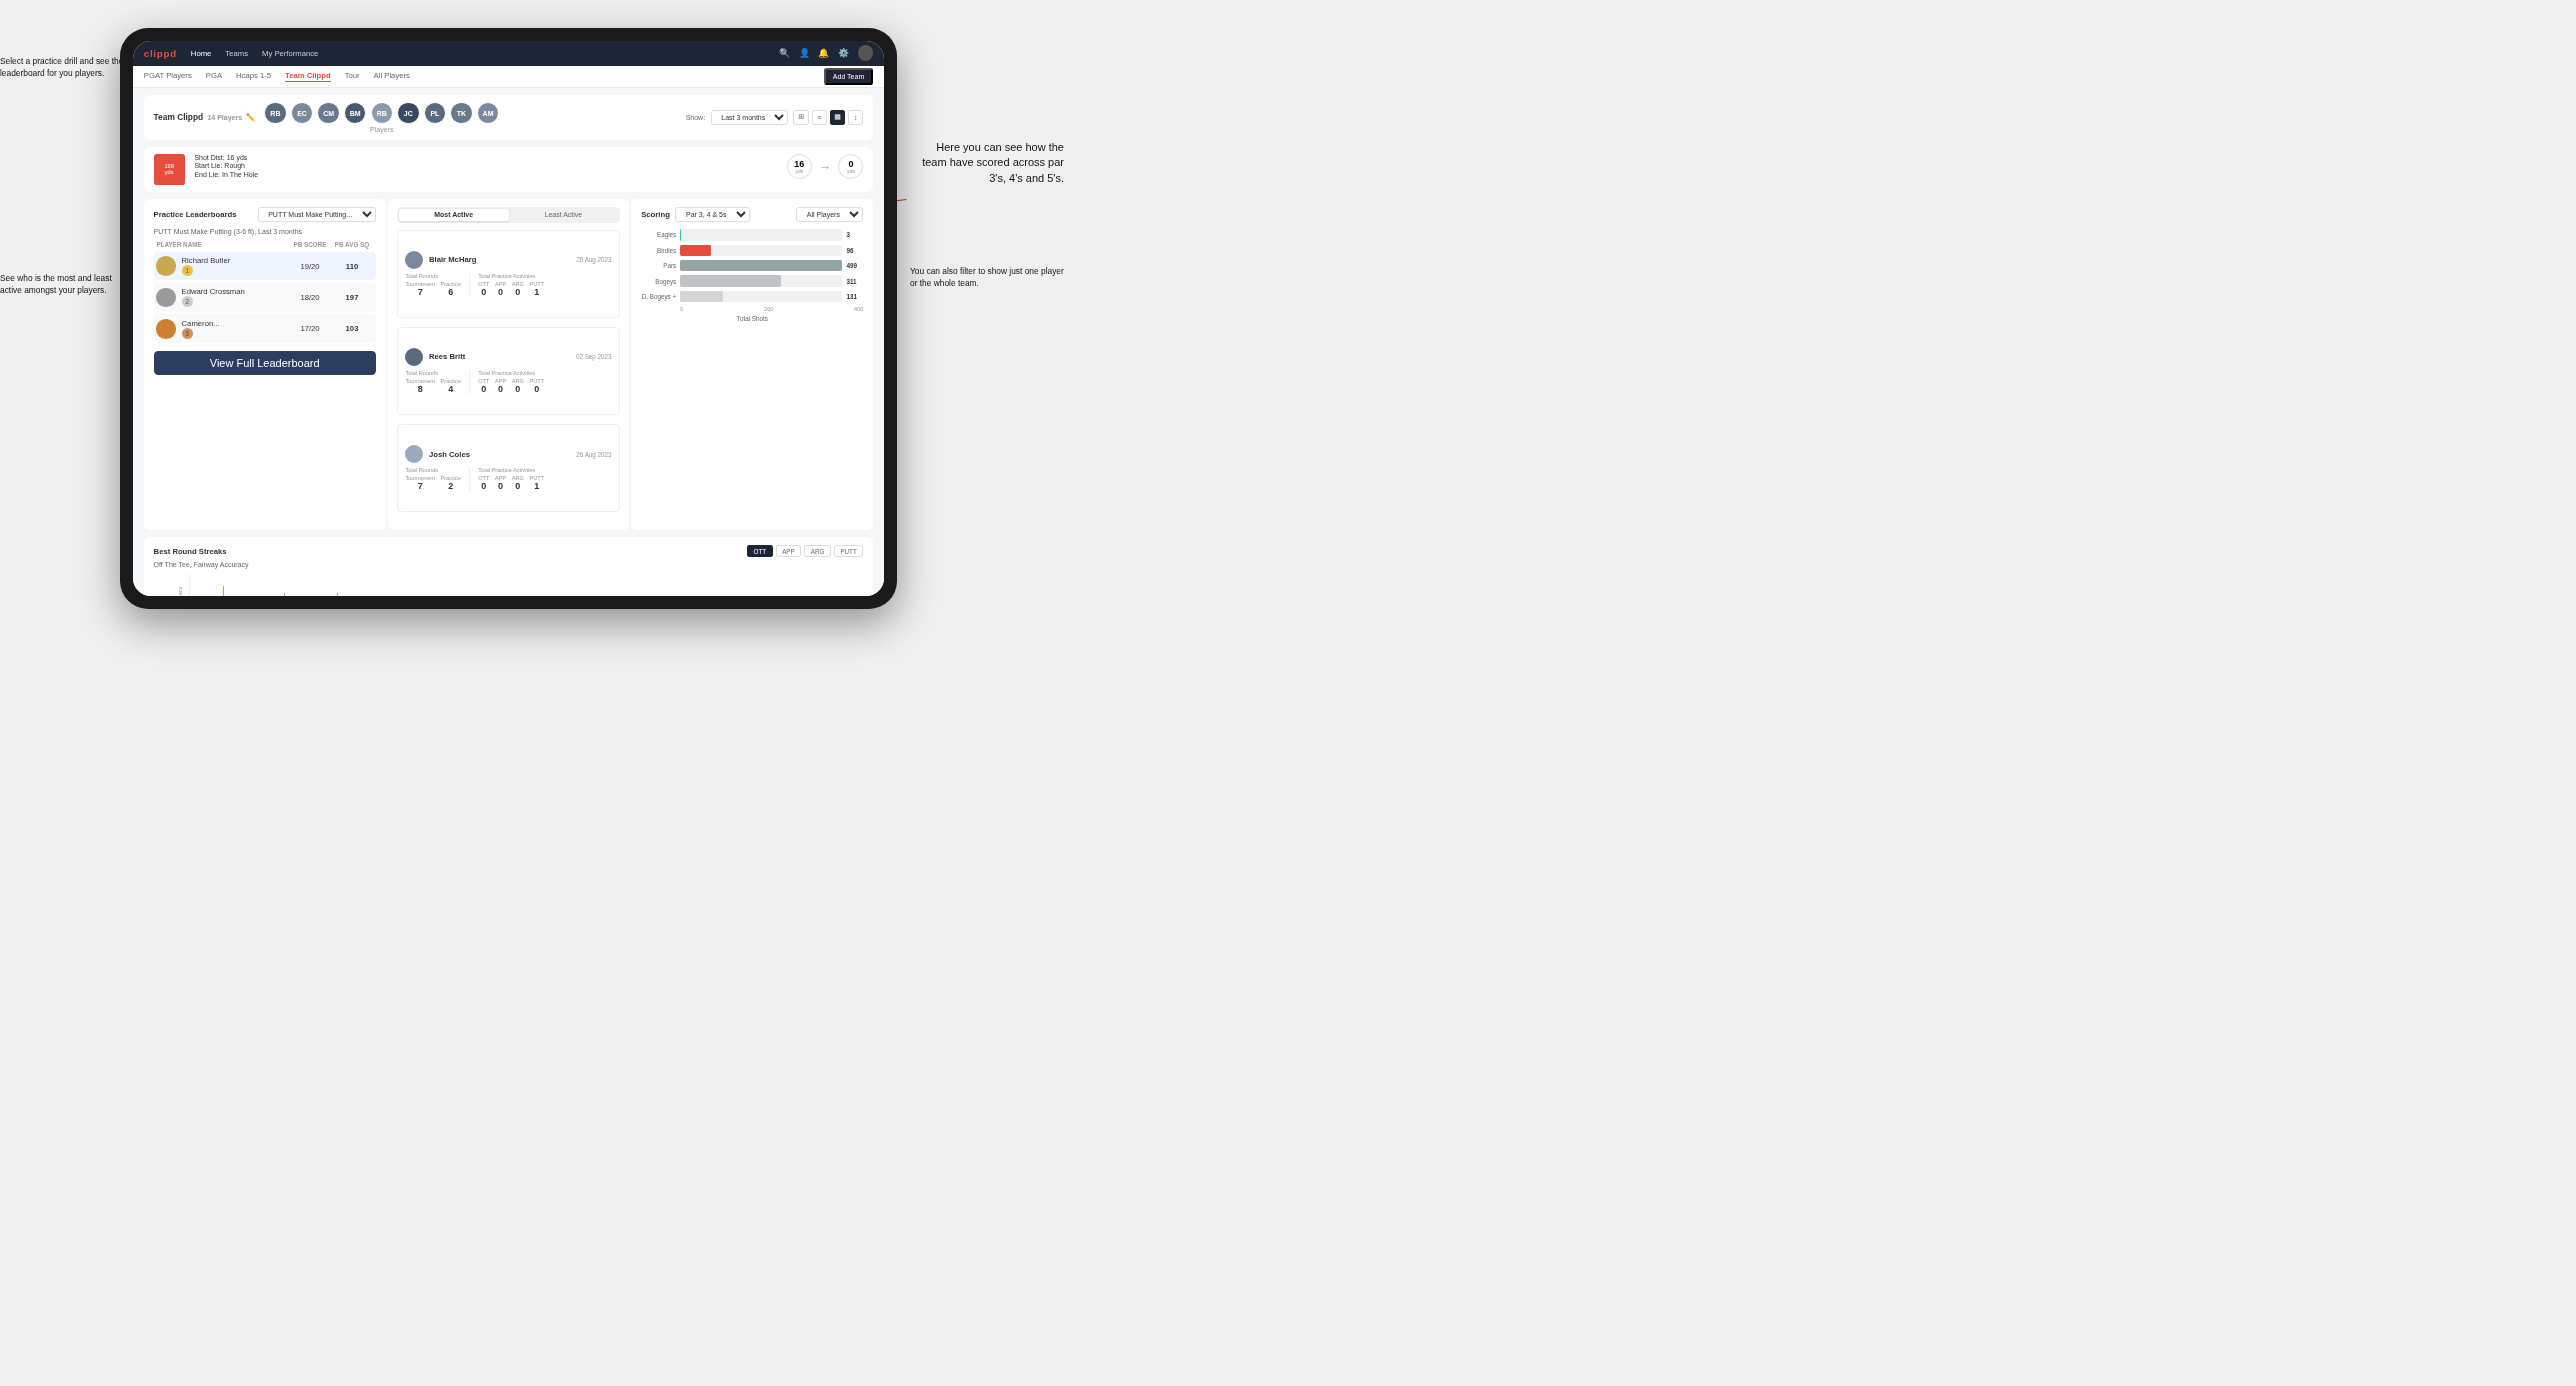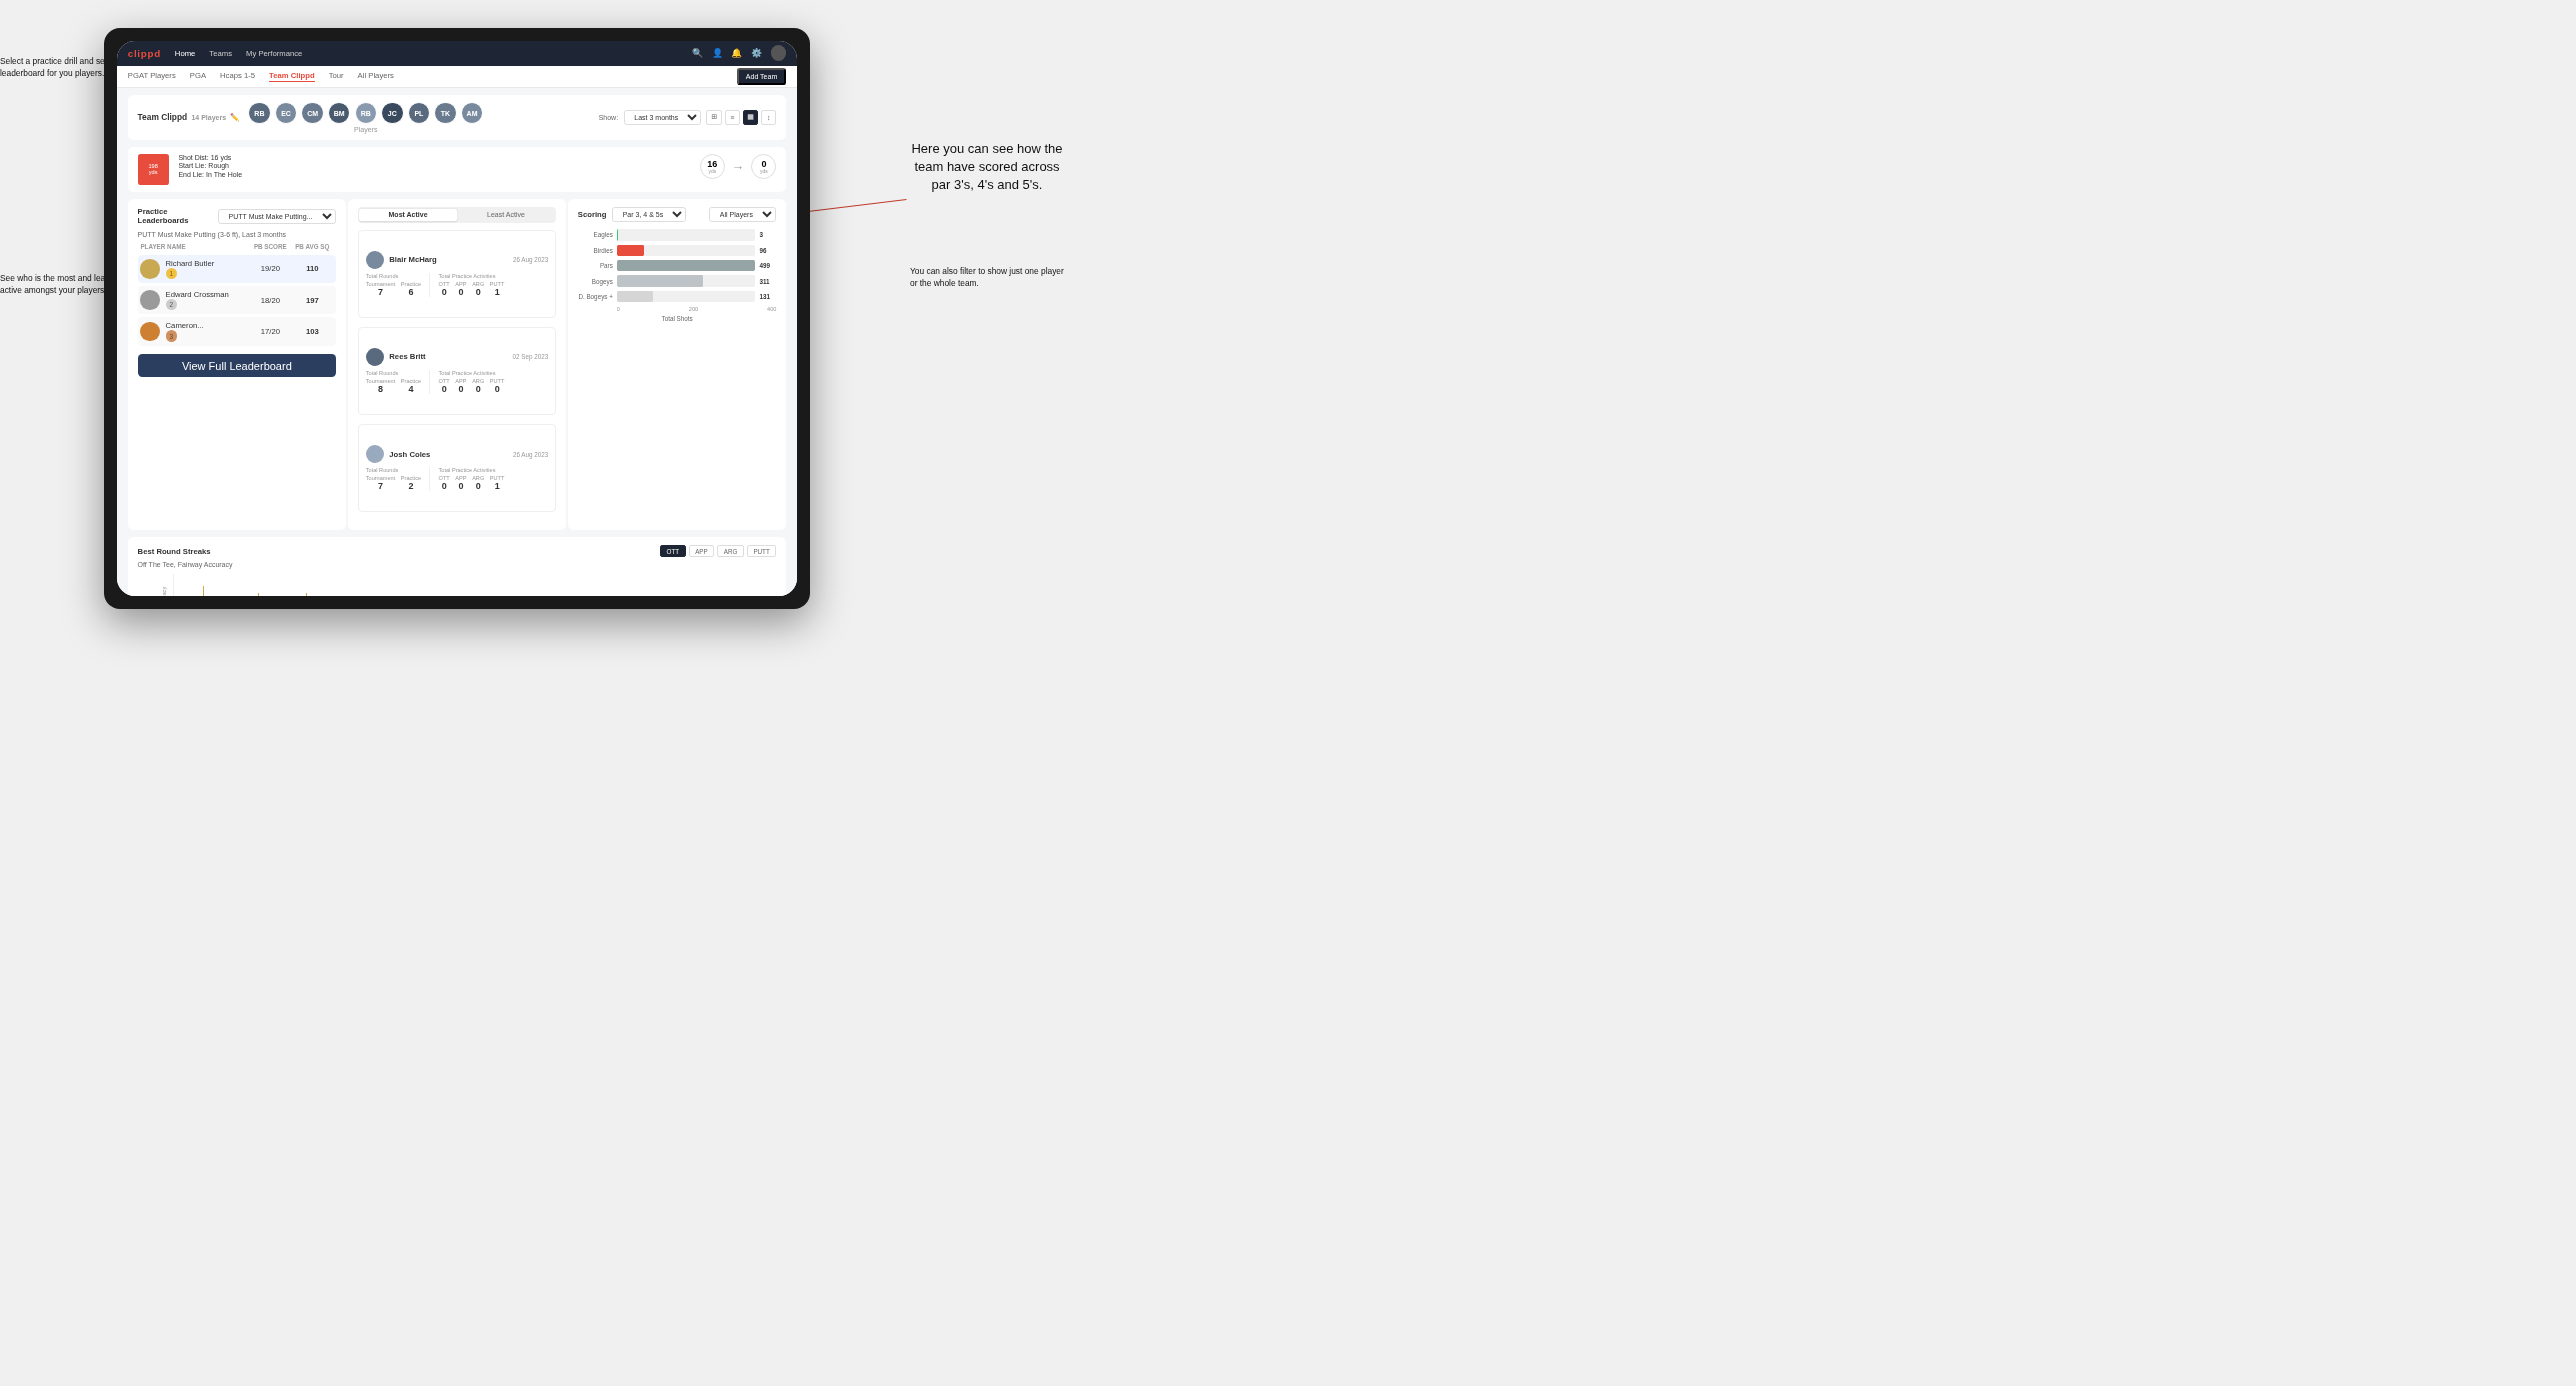--- a/index.html
+++ b/index.html
@@ -8,26 +8,26 @@
       font-family: -apple-system, BlinkMacSystemFont, 'Segoe UI', sans-serif;
       width: 1288px;
       height: 693px;
       position: relative;
       overflow: hidden;
     }
 
     
     .tablet-frame {
       position: absolute;
-      left: 104px;
+      left: 120px;
       top: 28px;
-      width: 706px;
+      width: 777px;
       height: 581px;
       background: #1a1a1a;
-      border-radius: 16px;
+      border-radius: 28px;
       box-shadow: 0 14px 42px rgba(0,0,0,0.4);
       padding: 12.6px;
     }
     .tablet-screen {
       width: 100%;
       height: 100%;
       background: #fff;
       border-radius: 18px;
       overflow: hidden;
       display: flex;
@@ -495,21 +495,21 @@
     .streaks-btn.active {
       background: #1e2535;
       color: #fff;
       border-color: #1e2535;
     }
     .streaks-subtitle { font-size: 7px; color: #666; margin-bottom: 5.6px; }
 
     
     .ann1 { position: absolute; left: 0px; top: 56px; font-size: 8.4px; color: #111; max-width: 133px; line-height: 1.4; }
     .ann2 { position: absolute; left: 0px; top: 273px; font-size: 8.4px; color: #111; max-width: 133px; line-height: 1.4; }
-    .ann3 { position: absolute; right: 0px; top: 140px; font-size: 13px; color: #111; max-width: 154px; line-height: 1.4; text-align: center; left: 910px; }
+    .ann3 { position: absolute; right: 0px; top: 140px; font-size: 11px; color: #111; max-width: 154px; line-height: 1.4; text-align: right; left: 910px; }
     .ann4 { position: absolute; left: 910px; top: 266px; font-size: 8.4px; color: #111; max-width: 154px; line-height: 1.4; }
 
     
     .arrows-overlay {
       position: absolute;
       top: 0; left: 0;
       width: 1288px;
       height: 693px;
       pointer-events: none;
     }

